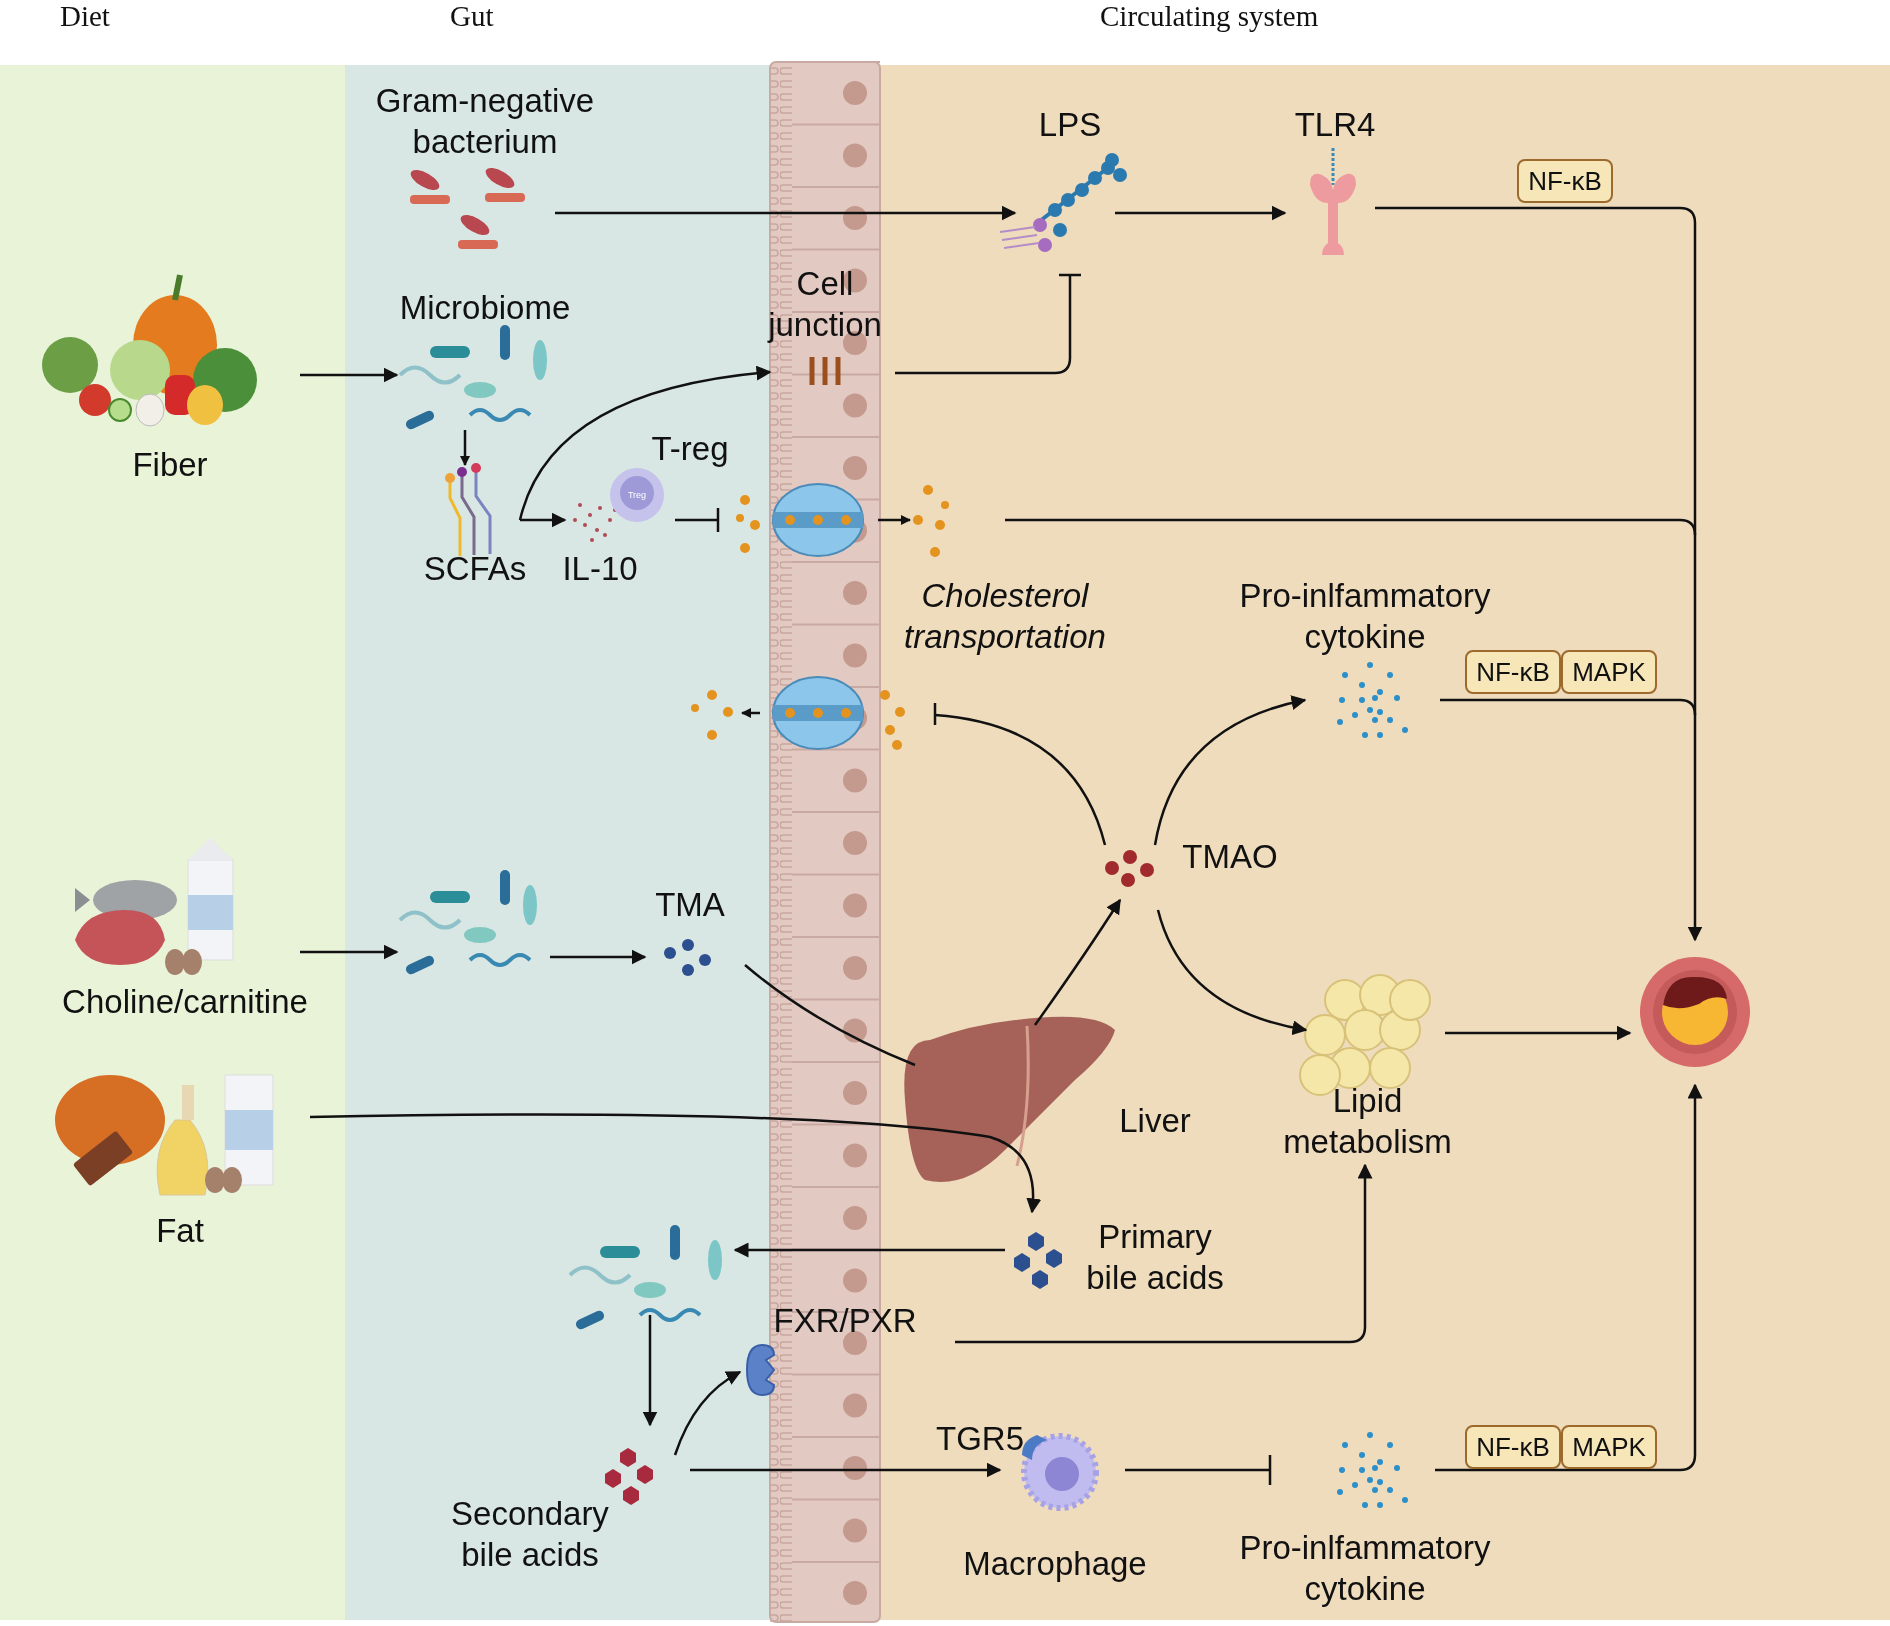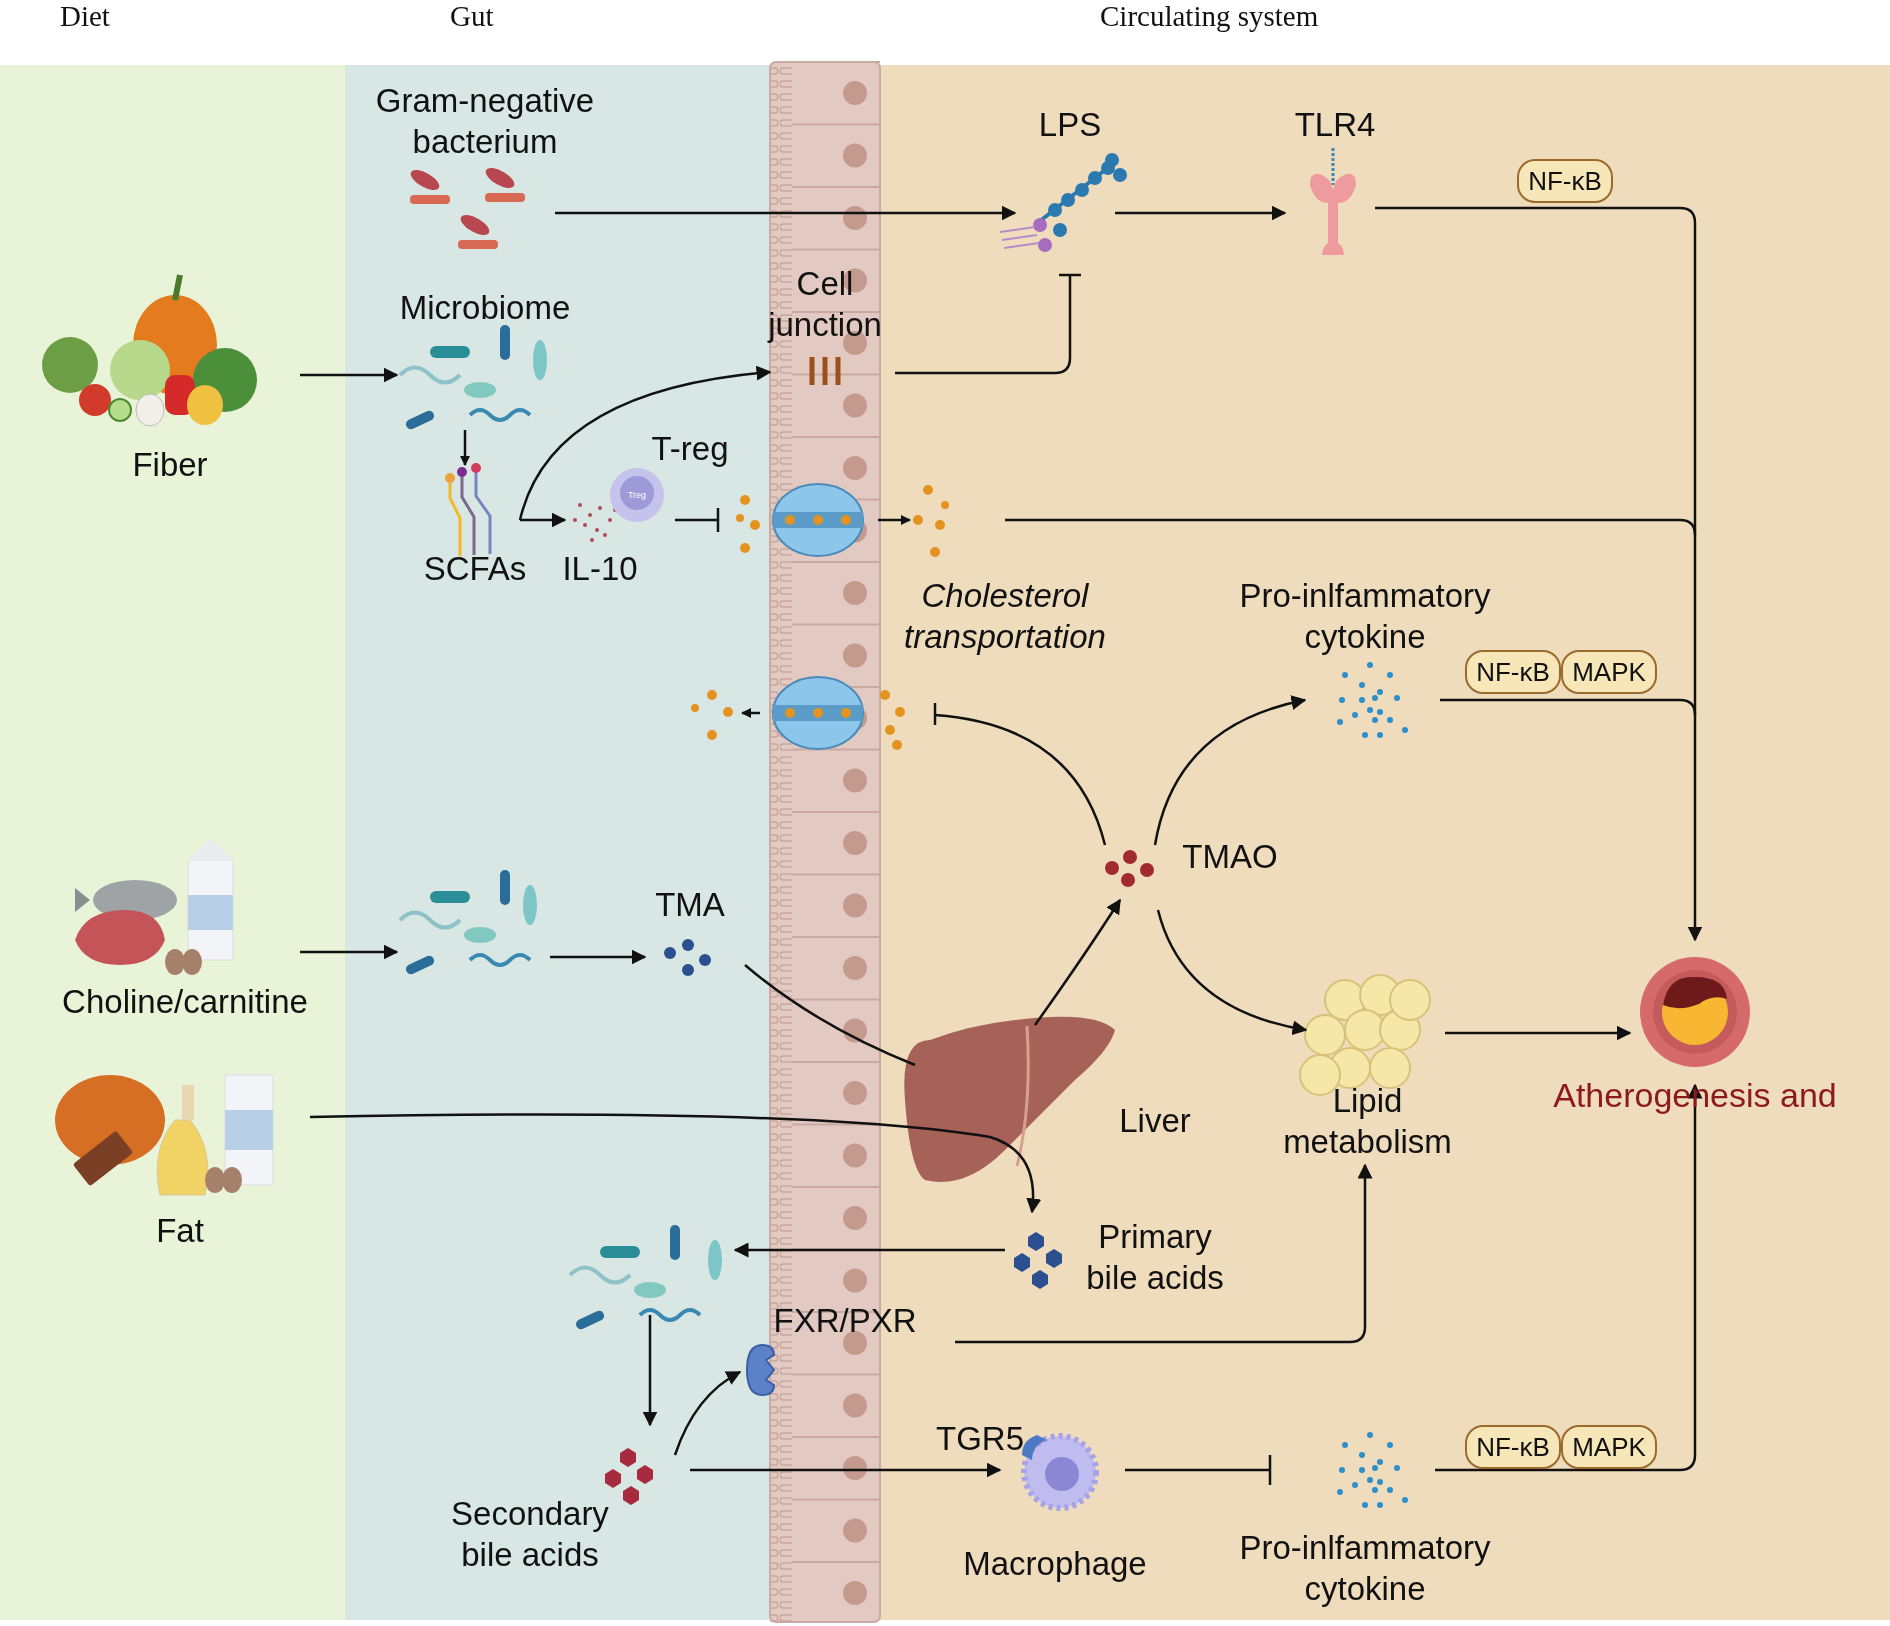--- a/index.html
+++ b/index.html
@@ -1,21 +1,21 @@
 <!DOCTYPE html>
 <html><head>
 <meta charset="utf-8">
 <style>
   html,body{margin:0;padding:0;background:#fff;}
   body{width:1890px;height:1626px;position:relative;overflow:hidden;font-family:"Liberation Sans",sans-serif;color:#111;}
   .abs{position:absolute;}
   .hdr{position:absolute;top:0;font-size:29px;text-align:left;font-family:Liberation Serif, serif;}
   .lbl{position:absolute;font-size:33px;line-height:41px;text-align:center;white-space:nowrap;color:#111;}
   .red{color:#8c1a1a;font-size:34px;line-height:41px;}
-  .pill{position:absolute;height:40px;border:2px solid #9b6a2c;border-radius:18px;background:#f6e6b8;font-size:26px;line-height:40px;text-align:center;color:#111;box-sizing:content-box;}
+  .pill{position:absolute;height:40px;border:2px solid #9b6a2c;border-radius:8px;background:#f6e6b8;font-size:26px;line-height:40px;text-align:center;color:#111;box-sizing:content-box;}
   svg{position:absolute;left:0;top:0;}
 </style>
 </head>
 <body>
 
 <div class="abs" style="left:0;top:65px;width:345px;height:1555px;background:#e9f3d8;"></div>
 <div class="abs" style="left:345px;top:65px;width:535px;height:1555px;background:#d8e7e3;"></div>
 <div class="abs" style="left:880px;top:65px;width:1010px;height:1555px;background:#efdcbd;"></div>
 
 <div class="hdr" style="left:60px;width:210px;">Diet</div>
@@ -435,20 +435,19 @@
   <div>Primary</div>
   <div>bile acids</div>
 </div>
 <div class="lbl" style="left:925px;top:1418px;width:110px;">TGR5</div>
 <div class="lbl" style="left:940px;top:1543px;width:230px;">Macrophage</div>
 <div class="lbl" style="left:1210px;top:1527px;width:310px;">
   <div>Pro-inlfammatory</div>
   <div>cytokine</div>
 </div>
 <div class="lbl red" style="left:1520px;top:1075px;width:350px;">
-  <div>Atherogenesis and</div>
 </div>
 
 <div class="pill" style="left:1517px;top:159px;width:92px;">NF-κB</div>
 <div class="pill" style="left:1465px;top:650px;width:92px;">NF-κB</div>
 <div class="pill" style="left:1561px;top:650px;width:92px;">MAPK</div>
 <div class="pill" style="left:1465px;top:1425px;width:92px;">NF-κB</div>
 <div class="pill" style="left:1561px;top:1425px;width:92px;">MAPK</div>
 
 </body></html>

